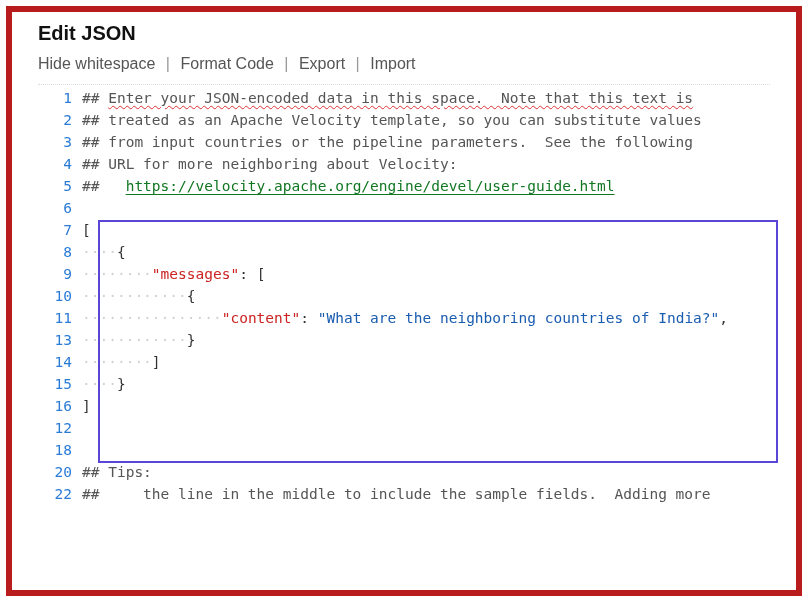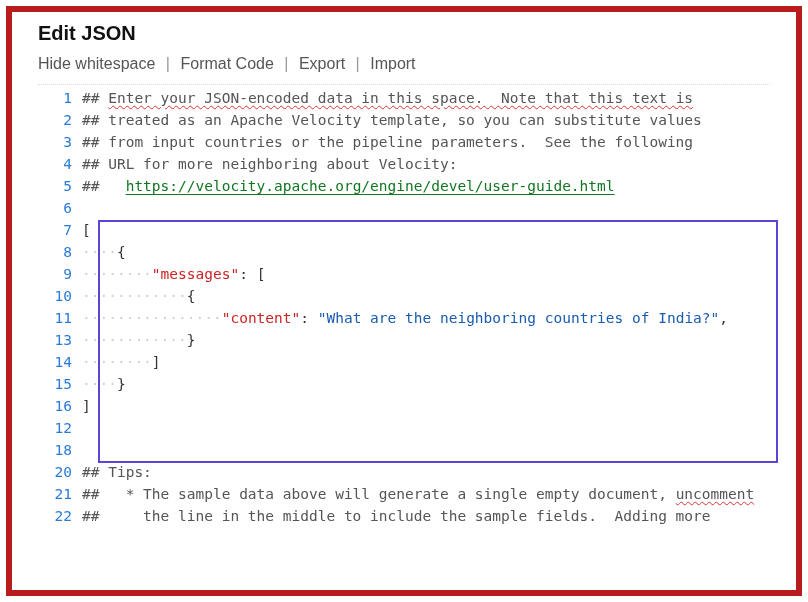--- a/index.html
+++ b/index.html
@@ -192,24 +192,20 @@
         <div class="gutter">18</div>
       <div class="code"></div>
       </div>
 
 
     <div class="row">
         <div class="gutter">20</div>
       <div class="code"><span class="tok-comment">## Tips:</span></div>
       </div>
 
-    <div class="row">
-        <div class="gutter">21</div>
-      <div class="code"><span class="tok-comment"><span>##   * The sample data above will generate a single empty document, </span><span class="squiggle">uncomment</span></span></div>
-      </div>
 
     <div class="row">
         <div class="gutter">22</div>
       <div class="code"><span class="tok-comment">##     the line in the middle to include the sample fields.  Adding more</span></div>
       </div>
 
 
   </div>
 </div>
 

